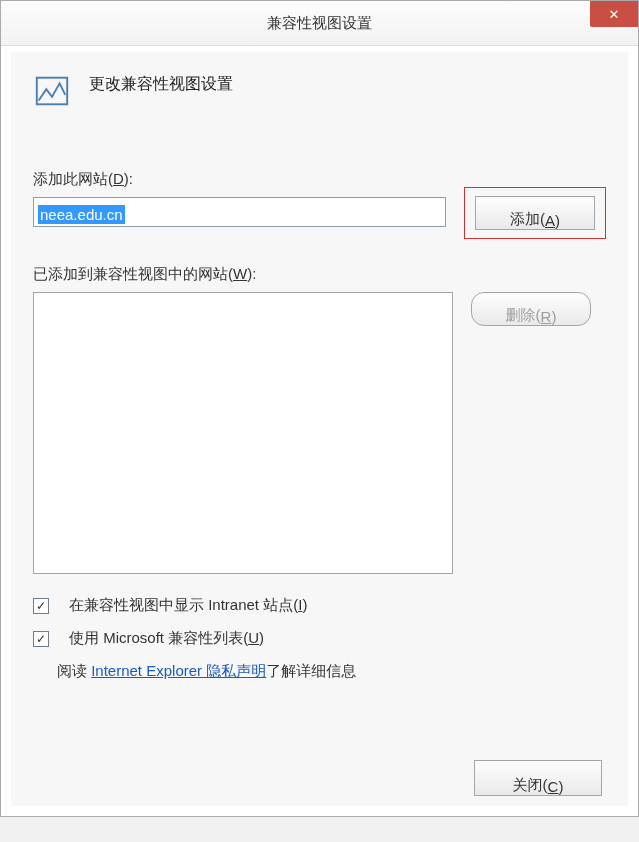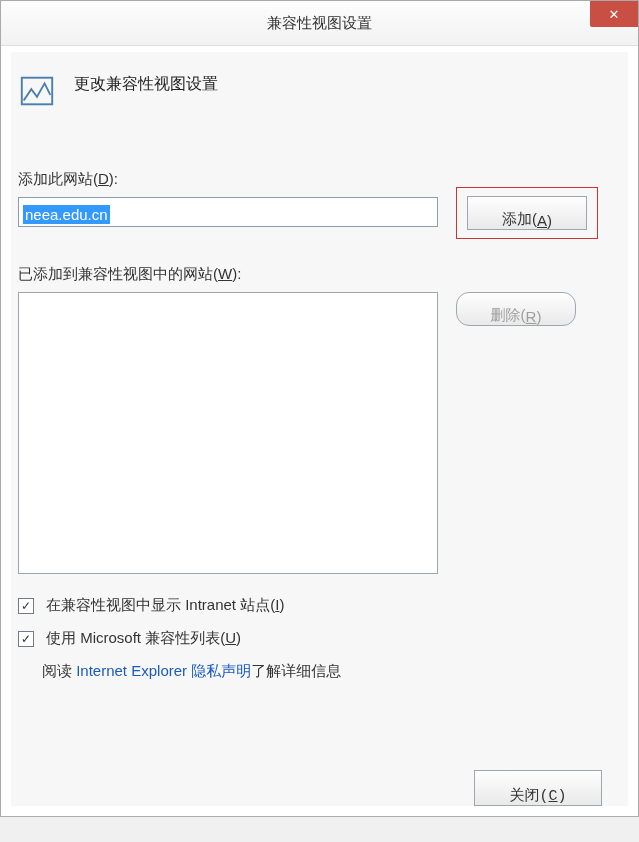--- a/index.html
+++ b/index.html
@@ -40,21 +40,21 @@
       background: #c94f44;
       color: #fff;
       display: flex;
       align-items: center;
       justify-content: center;
       font-size: 13px;
       cursor: pointer;
       border-bottom-left-radius: 2px;
     }
     .content {
-      padding: 20px 22px 10px 7px;
+      padding: 20px 22px 10px 22px;
       background: #f7f7f7;
       border: 10px solid #fff;
       border-top: 6px solid #fff;
       min-height: 770px;
       position: relative;
     }
     .header-row {
       display: flex;
       align-items: flex-start;
       gap: 18px;
@@ -128,21 +128,21 @@
       margin-bottom: 22px;
     }
     .list-row {
       display: flex;
       gap: 18px;
       align-items: flex-start;
     }
     .checkbox-row {
       display: flex;
       align-items: center;
-      gap: 12px;
+      gap: 20px;
       margin-bottom: 14px;
       font-size: 15px;
     }
     .checkbox {
       width: 16px;
       height: 16px;
       border: 1px solid #6f7b88;
       background: #fff;
       display: flex;
       align-items: center;
@@ -151,33 +151,33 @@
       color: #333;
       cursor: pointer;
     }
     .checkbox.checked::after {
       content: "✓";
       font-size: 12px;
       line-height: 1;
     }
     .link {
       color: #1a5bbf;
+      text-decoration: underline;
       cursor: pointer;
       margin-top: 36px;
     }
     .privacy-row {
       font-size: 15px;
       margin-left: 24px;
       margin-top: 4px;
     }
     .footer {
       position: absolute;
       right: 26px;
-      bottom: 0px;
-      font-family: Liberation Mono, monospace;
+      bottom: 10px;
     }
     .footer .btn {
       width: 128px;
       height: 36px;
     }
   </style>
 </head>
 <body>
 
 <div class="window">

